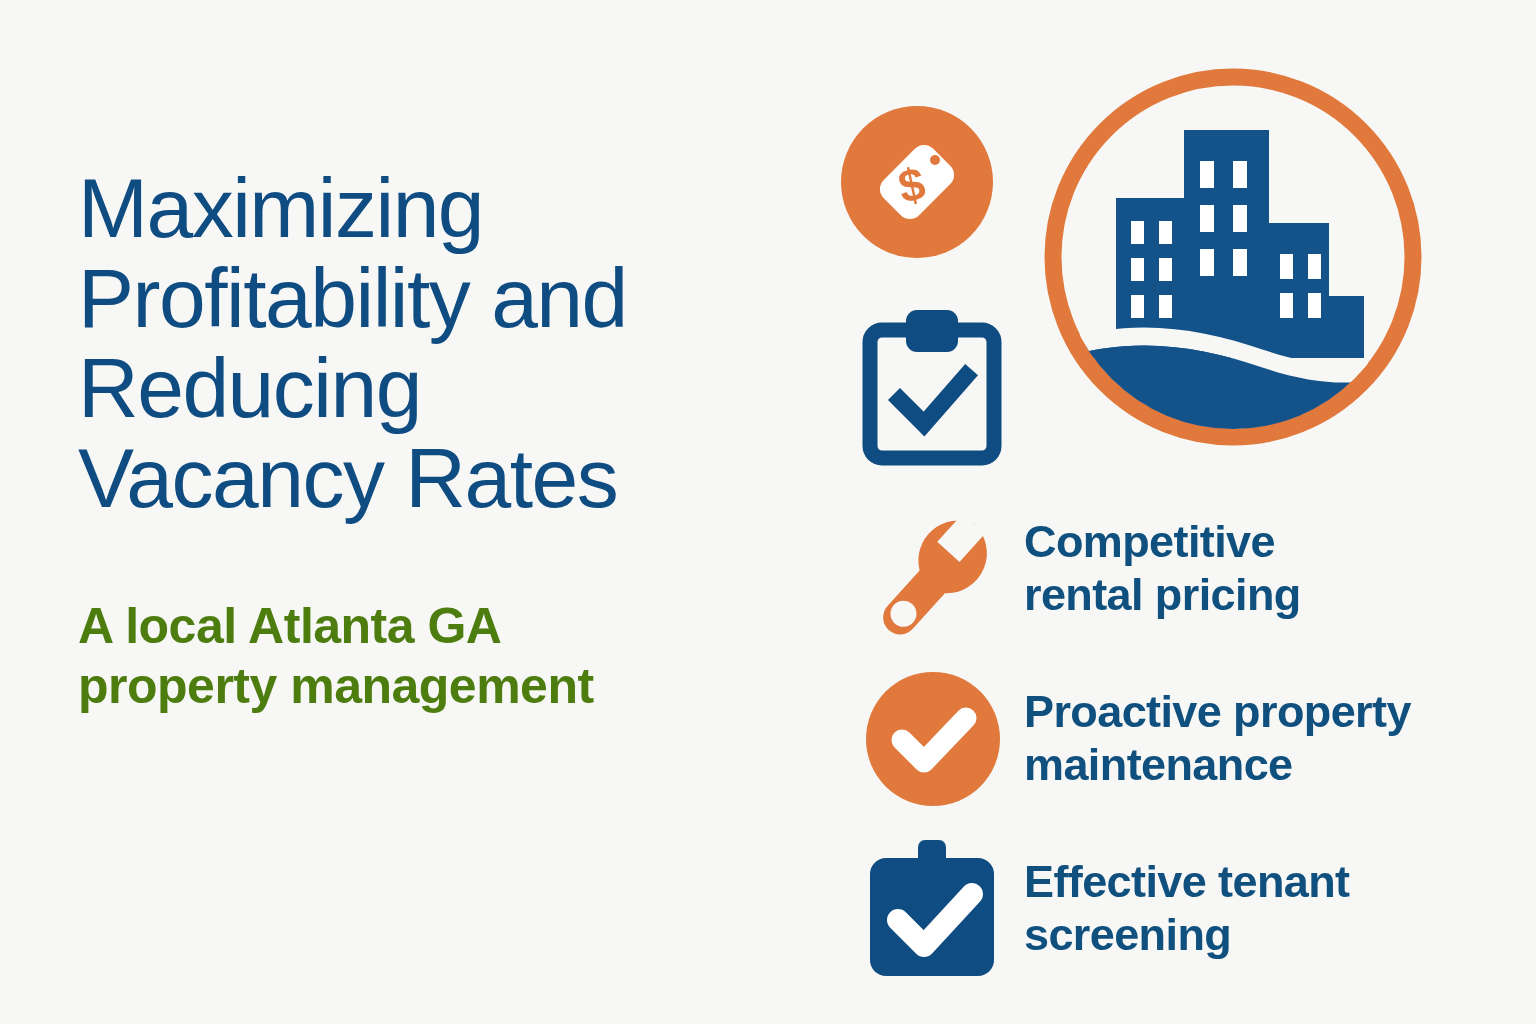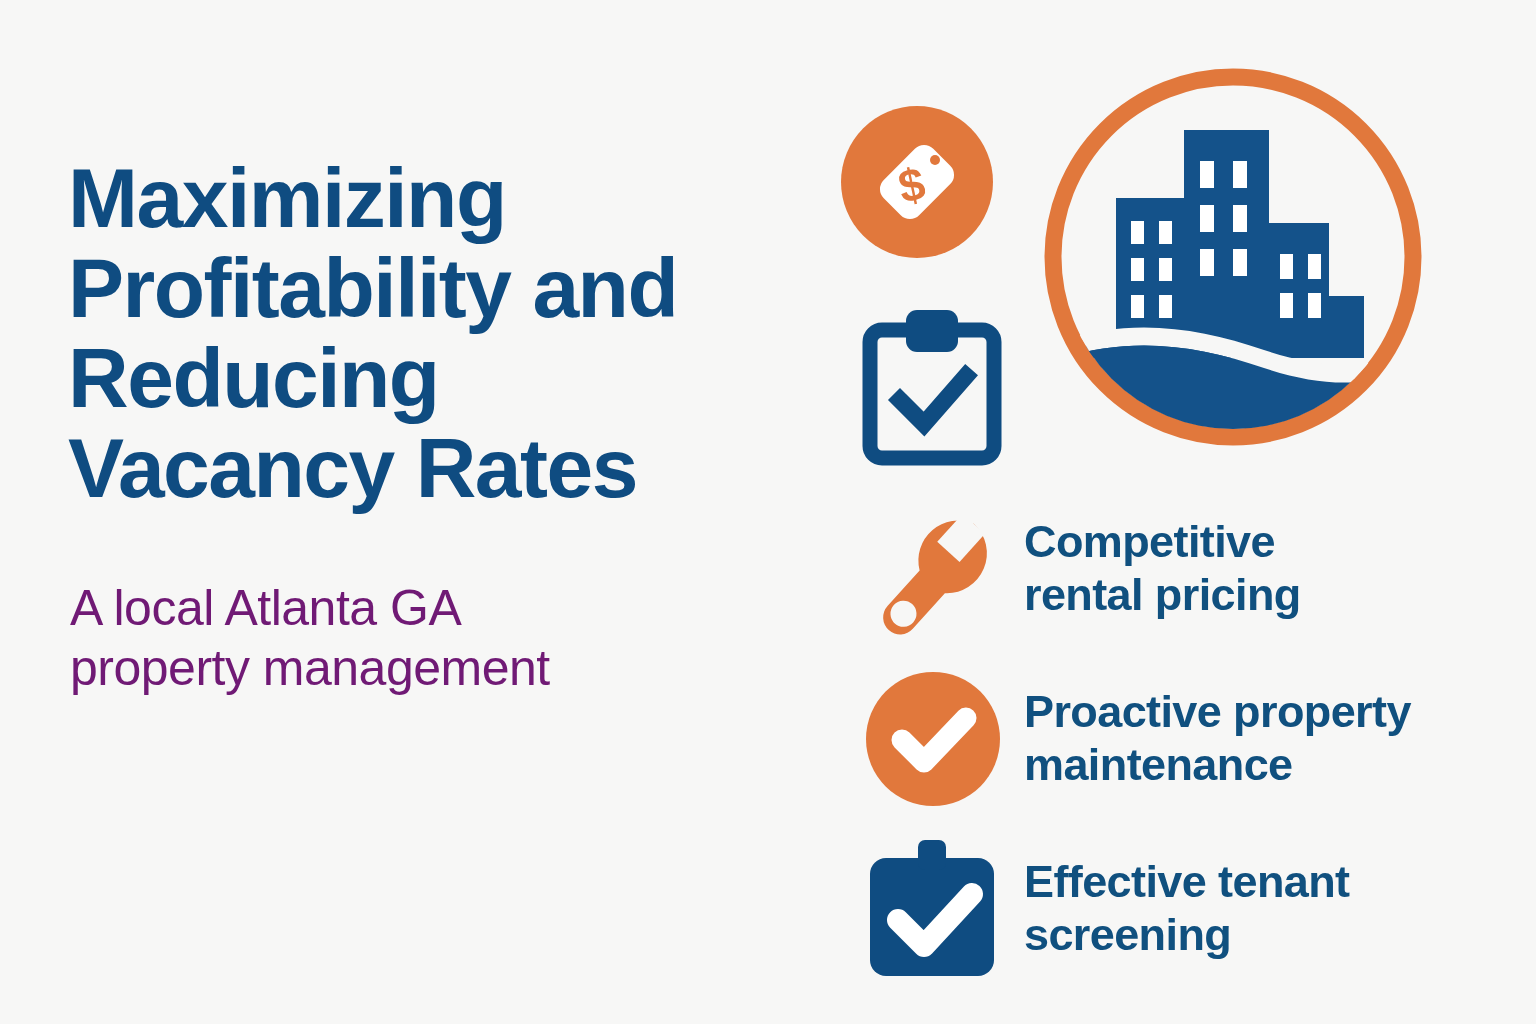--- a/index.html
+++ b/index.html
@@ -24,37 +24,37 @@
   
   .left-col {
     position: absolute;
     left: 62px;
     top: 148px;
     width: 760px;
   }
 
   .headline {
     font-family: "Liberation Sans", sans-serif;
-    font-weight: bold;
+    font-weight: normal;
     font-size: 84px;
     line-height: 1.07;
     letter-spacing: -1.5px;
     color: #0f4c81;
-    margin: 6px;
+    margin: 16px;
     white-space: pre-line;
   }
 
   .subhead {
     font-family: "Liberation Sans", sans-serif;
-    font-weight: normal;
+    font-weight: bold;
     font-size: 50px;
     line-height: 1.2;
     letter-spacing: -0.5px;
-    color: #701a75;
-    margin: 8px;
+    color: #4d7c0f;
+    margin: 16px;
     padding-top: 56px;
     white-space: pre-line;
   }
 
   
   .logo-badge {
     position: absolute;
     left: 1034px;
     top: 58px;
     width: 398px;

